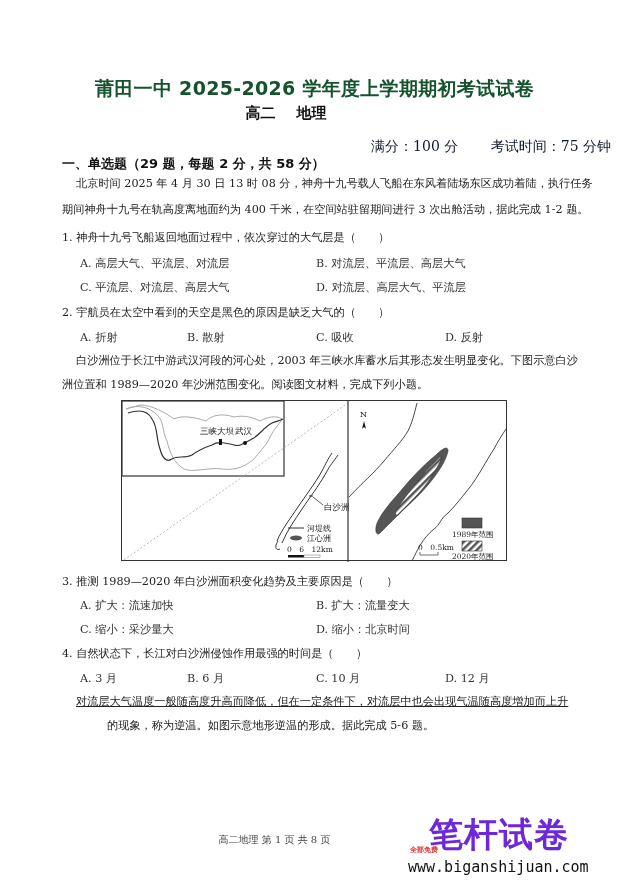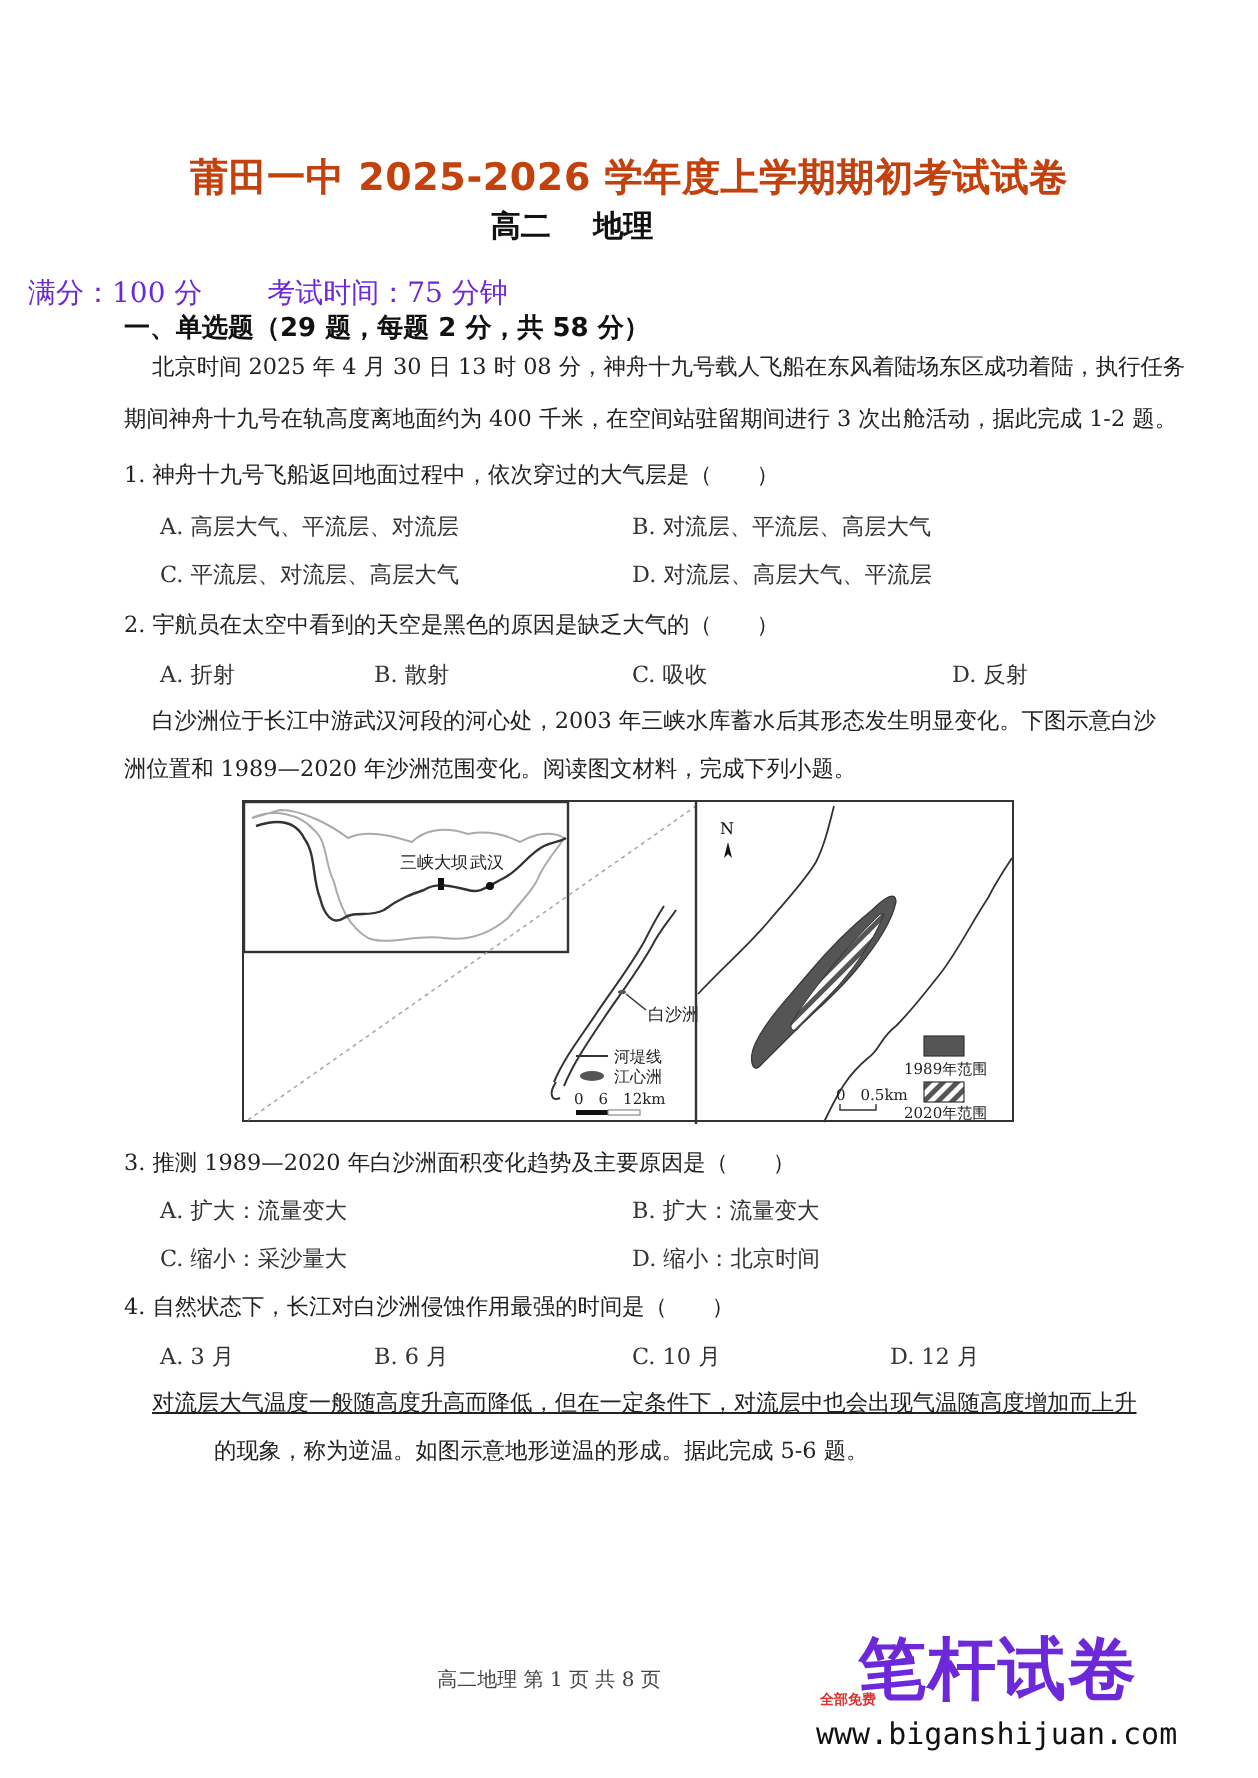--- a/index.html
+++ b/index.html
@@ -1,21 +1,21 @@
 <!DOCTYPE html>
 <html><head>
 <meta charset="utf-8">
 <style>
   html,body{margin:0;padding:0;background:#fff;}
   body{width:629px;height:889px;position:relative;overflow:hidden;font-family:"DejaVu Serif","Liberation Serif",serif;color:#222;}
   .abs{position:absolute;white-space:nowrap;}
-  .title{left:0;width:629px;text-align:center;top:76px;font-size:19px;font-weight:bold;font-family:"DejaVu Sans","Liberation Sans",sans-serif;color:#c2410c;letter-spacing:0.3px;}
+  .title{left:0;width:629px;text-align:center;top:76px;font-size:19px;font-weight:bold;font-family:"DejaVu Sans","Liberation Sans",sans-serif;color:#14532d;letter-spacing:0.3px;}
   .subtitle{left:0;width:572px;text-align:center;top:104px;font-size:15px;font-weight:bold;font-family:"DejaVu Sans","Liberation Sans",sans-serif;color:#111;}
   .subtitle span{margin:0 8px;}
-  .meta{left:0;width:625px;text-align:left;top:138px;font-size:14px;color:#6d28d9;}
+  .meta{left:0;width:625px;text-align:right;top:138px;font-size:14px;color:#0f172a;}
   .meta span{margin:0 14px;}
   .section{left:62px;top:155px;font-size:13px;font-weight:bold;color:#111;font-family:"DejaVu Sans","Liberation Sans",sans-serif;}
   .para{font-size:11.2px;color:#222;line-height:16px;}
   .q{font-size:11.2px;color:#222;}
   .opt{font-size:11.2px;color:#333;}
   .figure{position:absolute;left:121px;top:400px;width:386px;height:161px;border:1.2px solid #333;box-sizing:border-box;}
   .footer{left:0;width:629px;text-align:center;top:833px;font-size:10px;color:#444;}
   .wm-brand{left:405px;top:812px;font-size:34px;font-family:"DejaVu Sans","Liberation Sans",sans-serif;font-weight:bold;color:#6d28d9;letter-spacing:1px;margin-left:24px;}
   .wm-free{left:410px;top:845px;font-size:7px;color:#d33;font-family:Liberation Serif, serif;font-weight:bold;}
   .wm-url{left:408px;top:858px;font-size:15px;font-family:"DejaVu Sans Mono","Liberation Mono",monospace;color:#111;}
@@ -42,21 +42,21 @@
 <div class="abs q" style="left:62px;top:230px;">1. 神舟十九号飞船返回地面过程中，依次穿过的大气层是（　　）</div>
 <div class="abs opt" style="left:80px;top:256px;">A. 高层大气、平流层、对流层</div>
 <div class="abs opt" style="left:316px;top:256px;">B. 对流层、平流层、高层大气</div>
 <div class="abs opt" style="left:80px;top:280px;">C. 平流层、对流层、高层大气</div>
 <div class="abs opt" style="left:316px;top:280px;">D. 对流层、高层大气、平流层</div>
 
 <div class="abs q" style="left:62px;top:305px;">2. 宇航员在太空中看到的天空是黑色的原因是缺乏大气的（　　）</div>
 <div class="abs opt" style="left:80px;top:330px;">A. 折射</div>
 <div class="abs opt" style="left:187px;top:330px;">B. 散射</div>
 <div class="abs opt" style="left:316px;top:330px;">C. 吸收</div>
-<div class="abs opt" style="left:445px;top:330px;margin-left:31px;">D. 反射</div>
+<div class="abs opt" style="left:445px;top:330px;">D. 反射</div>
 
 <div class="abs para" style="left:76px;top:353px;">白沙洲位于长江中游武汉河段的河心处，2003 年三峡水库蓄水后其形态发生明显变化。下图示意白沙</div>
 <div class="abs para" style="left:62px;top:377px;">洲位置和 1989—2020 年沙洲范围变化。阅读图文材料，完成下列小题。</div>
 
 <div class="figure">
   <svg width="386" height="161" viewBox="0 0 386 161" style="position:absolute;left:0;top:0;">
     <defs>
       <pattern id="hatch" width="5" height="5" patternUnits="userSpaceOnUse" patternTransform="rotate(45)">
         <rect width="5" height="5" fill="#fff"></rect>
         <rect width="2.5" height="5" fill="#555"></rect>
@@ -104,21 +104,21 @@
     <rect x="340" y="117" width="20" height="10" fill="#555" stroke="#333" stroke-width="0.6"></rect>
     <text x="330" y="136" font-size="7.5" fill="#222">1989年范围</text>
     <rect x="340" y="140" width="20" height="10" fill="url(#hatch)" stroke="#333" stroke-width="0.6"></rect>
     <text x="330" y="158" font-size="7.5" fill="#222">2020年范围</text>
     <text x="296" y="149" font-size="7.5" fill="#222">0　0.5km</text>
     <path d="M298,151 L298,154 L316,154 L316,151" fill="none" stroke="#333" stroke-width="0.7"></path>
   </svg>
 </div>
 
 <div class="abs q" style="left:62px;top:574px;">3. 推测 1989—2020 年白沙洲面积变化趋势及主要原因是（　　）</div>
-<div class="abs opt" style="left:80px;top:598px;">A. 扩大：流量变大</div>
+<div class="abs opt" style="left:80px;top:598px;">A. 扩大：流速加快</div>
 <div class="abs opt" style="left:316px;top:598px;">B. 扩大：流量变大</div>
 <div class="abs opt" style="left:80px;top:622px;">C. 缩小：采沙量大</div>
 <div class="abs opt" style="left:316px;top:622px;">D. 缩小：北京时间</div>
 
 <div class="abs q" style="left:62px;top:646px;text-align:center;">4. 自然状态下，长江对白沙洲侵蚀作用最强的时间是（　　）</div>
 <div class="abs opt" style="left:80px;top:671px;">A. 3 月</div>
 <div class="abs opt" style="left:187px;top:671px;">B. 6 月</div>
 <div class="abs opt" style="left:316px;top:671px;">C. 10 月</div>
 <div class="abs opt" style="left:445px;top:671px;">D. 12 月</div>
 

